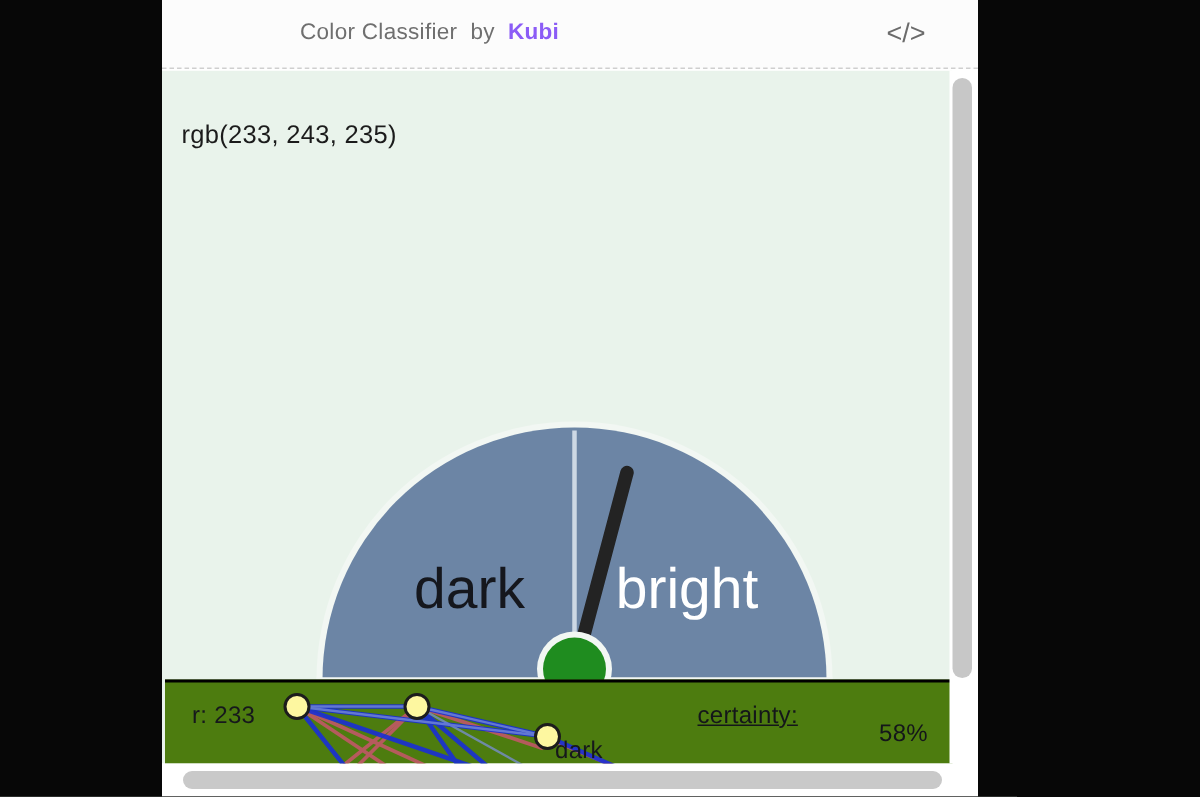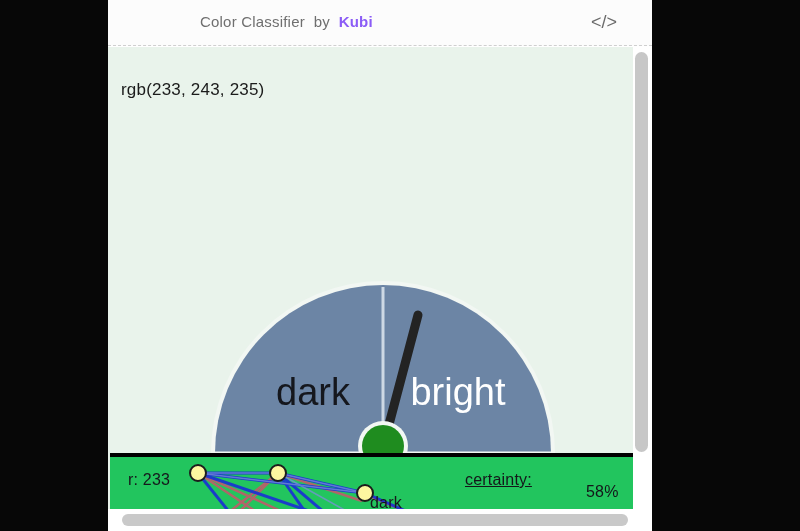--- a/index.html
+++ b/index.html
@@ -129,22 +129,22 @@
     height: 462px;
   }
 
   
   #info-strip {
     position: absolute;
     left: 2px;
     top: 406px;
     width: 631px;
     height: 56px;
-    background: #22c55e;
-    border-top: 4px solid #000000;
+    background: #4d7c0f;
+    border-top: 2px solid #000000;
     box-sizing: border-box;
   }
   #r-label {
     position: absolute;
     left: 18px;
     top: 14px;
     font-size: 16px;
     color: #16181c;
     letter-spacing: 0.2px;
   }

